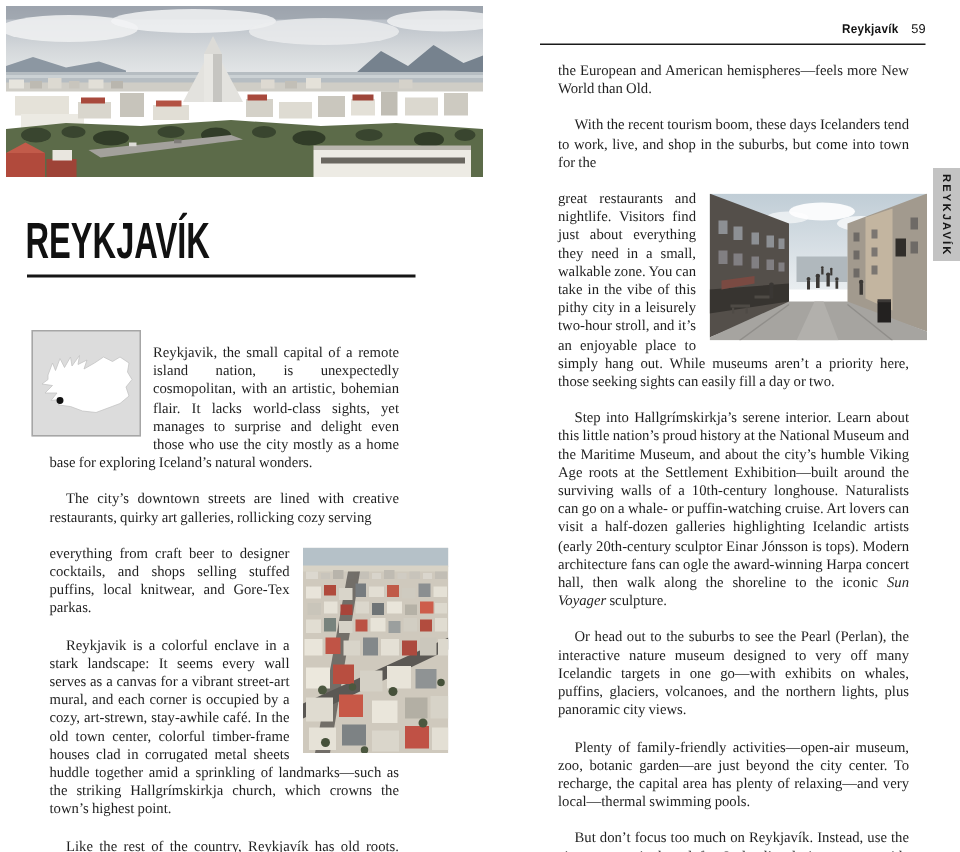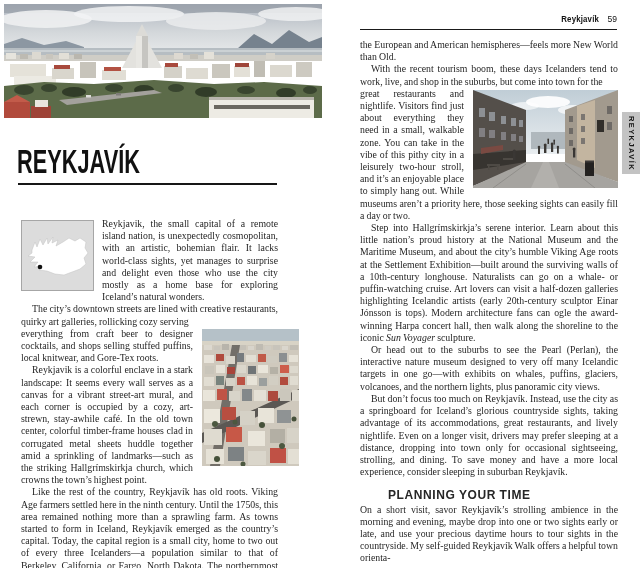--- a/index.html
+++ b/index.html
@@ -3,21 +3,21 @@
 <meta charset="utf-8">
 <style>
   html, body { margin:0; padding:0; background:#ffffff; }
   .book {
     position:relative; width:640px; height:568px; background:#ffffff;
     overflow:hidden; color:#1f1f1f;
     font-family:"Liberation Serif","DejaVu Serif",serif;
   }
   
   .flow { font-size:9.8px; line-height:12.2px; text-align:justify; word-spacing:-0.3px; }
-  .para { margin:0; }
+  .para { margin:12px; }
   .para.ind { text-indent:11px; }
   .para em { font-style:italic; }
 
   
   .pano { position:absolute; left:4px; top:4px; width:318px; height:114px; overflow:hidden; }
   .pano svg, .fig svg { display:block; }
   .chapter-title {
     position:absolute; left:17px; top:143px; margin:0;
     font-family:"Liberation Sans","DejaVu Sans",sans-serif;
     font-weight:700; font-size:34px; line-height:36px; color:#111;
@@ -255,21 +255,21 @@
             <circle cx="60" cy="96" r="3" fill="#46513a"></circle>
               <circle cx="80" cy="117" r="3" fill="#4c5840"></circle>
             <circle cx="15" cy="130" r="3" fill="#46513a"></circle>
               <circle cx="41" cy="135" r="2.5" fill="#4c5840"></circle>
             <circle cx="92" cy="90" r="2.5" fill="#46513a"></circle>
           </g>
         </svg>
       </figure>
 
       <div>
-          <p class="para"><span>everything from craft beer to designer cocktails, and shops selling stuffed puffins, local knitwear, and Gore-Tex roots.</span></p>
+          <p class="para"><span>everything from craft beer to designer cocktails, and shops selling stuffed puffins, local knitwear, and Gore-Tex parkas.</span></p>
           <p class="para ind"><span>Reykjavik is a colorful enclave in a stark landscape: It seems every wall serves as a canvas for a vibrant street-art mural, and each corner is occupied by a cozy, art-strewn, stay-awhile café. In the old town center, colorful timber-frame houses clad in corrugated metal sheets huddle together amid a sprinkling of landmarks—such as the striking Hallgrímskirkja church, which crowns the town’s highest point.</span></p>
           <p class="para ind"><span>Like the rest of the country, Reykjavík has old roots. Viking Age farmers settled here in the ninth century. Until the 1750s, this area remained nothing more than a sprawling farm. As towns started to form in Iceland, Reykjavík emerged as the country’s capital. Today, the capital region is a small city, home to two out of every three Icelanders—a population similar to that of Berkeley, California, or Fargo, North Dakota. The northernmost capital city on earth—which straddles</span></p>
         </div>
     </div>
   </section>
 
   <section class="right-page">
 
     <header class="running-head">
       <span class="head-title">Reykjavík</span>
@@ -355,20 +355,21 @@
             <rect x="112" y="72" width="9" height="14" fill="#232120"></rect>
             <rect x="112" y="70.5" width="9" height="2" fill="#3c3937"></rect>
           </g>
         </svg>
       </figure>
 
       <div>
           <p class="para"><span>great restaurants and nightlife. Visitors find just about everything they need in a small, walkable zone. You can take in the vibe of this pithy city in a leisurely two-hour stroll, and it’s an enjoyable place to simply hang out. While museums aren’t a priority here, those seeking sights can easily fill a day or two.</span></p>
           <p class="para ind"><span>Step into Hallgrímskirkja’s serene interior. Learn about this little nation’s proud history at the National Museum and the Maritime Museum, and about the city’s humble Viking Age roots at the Settlement Exhibition—built around the surviving walls of a 10th-century longhouse. Naturalists can go on a whale- or puffin-watching cruise. Art lovers can visit a half-dozen galleries highlighting Icelandic artists (early 20th-century sculptor Einar Jónsson is tops). Modern architecture fans can ogle the award-winning Harpa concert hall, then walk along the shoreline to the iconic </span><em>Sun Voyager</em><span> sculpture.</span></p>
           <p class="para ind"><span>Or head out to the suburbs to see the Pearl (Perlan), the interactive nature museum designed to very off many Icelandic targets in one go—with exhibits on whales, puffins, glaciers, volcanoes, and the northern lights, plus panoramic city views.</span></p>
+          <p class="para ind"><span>Plenty of family-friendly activities—open-air museum, zoo, botanic garden—are just beyond the city center. To recharge, the capital area has plenty of relaxing—and very local—thermal swimming pools.</span></p>
           <p class="para ind"><span>But don’t focus too much on Reykjavík. Instead, use the city as a springboard for Iceland’s glorious countryside sights, taking advantage of its accommodations, great restaurants, and lively nightlife. Even on a longer visit, drivers may prefer sleeping at a distance, dropping into town only for occasional sightseeing, strolling, and dining. To save money and have a more local experience, consider sleeping in suburban Reykjavík.</span></p>
         </div>
 
       <h2 class="section-heading">PLANNING YOUR TIME</h2>
       <div>
           <p class="para"><span>On a short visit, savor Reykjavík’s strolling ambience in the morning and evening, maybe drop into one or two sights early or late, and use your precious daytime hours to tour sights in the countryside. My self-guided Reykjavík Walk offers a helpful town orienta-</span></p>
         </div>
     </div>
   </section>
 

